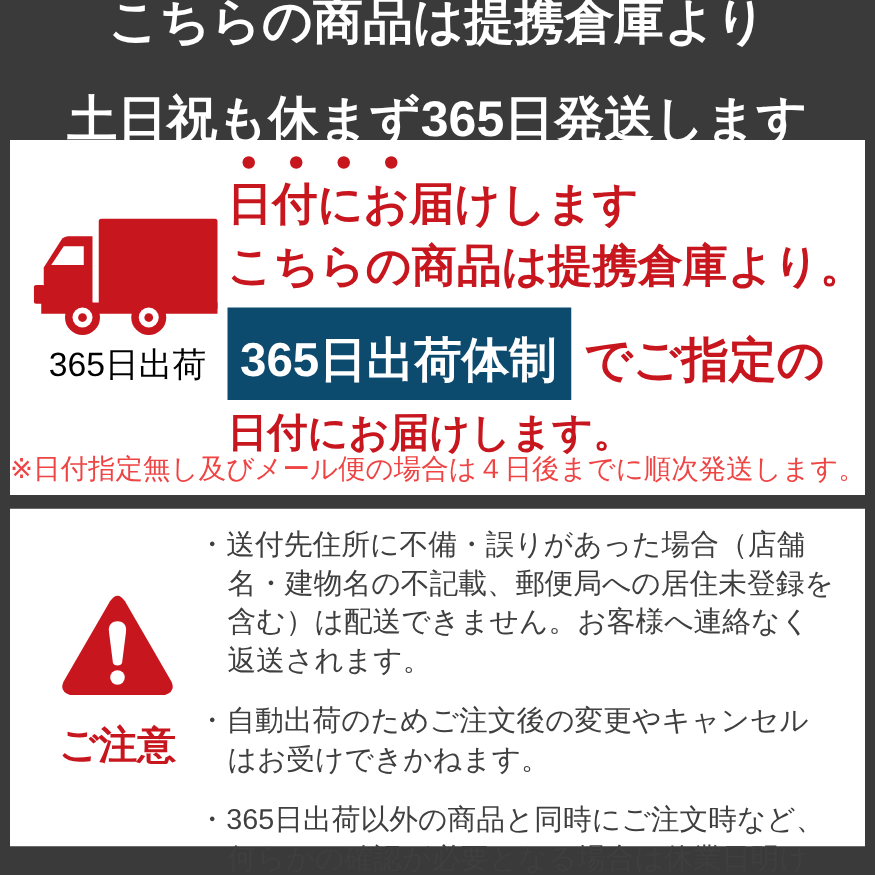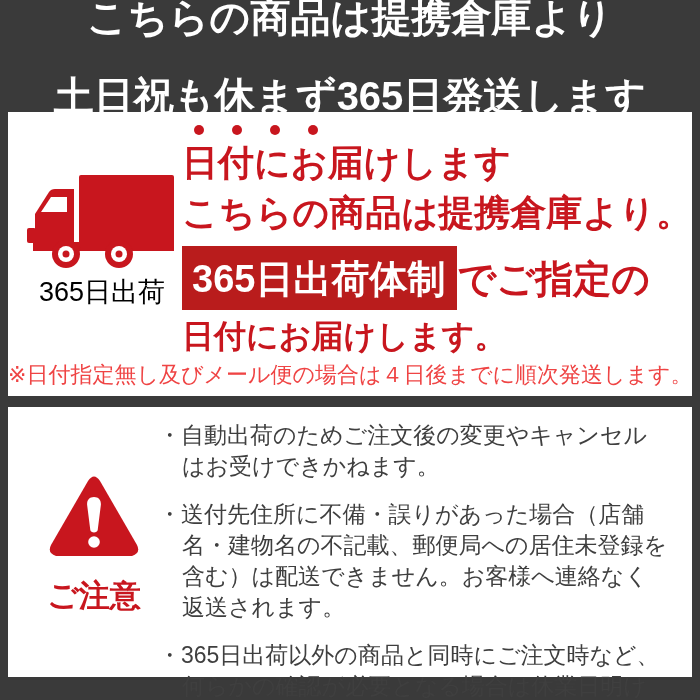--- a/index.html
+++ b/index.html
@@ -62,23 +62,24 @@
     color: #c8161e;
     font-weight: bold;
   }
   .dots { display: flex; gap: 28px; margin: 3px 0 5px 12px; height: 10px; }
   .dots .dot { width: 10px; height: 10px; border-radius: 50%; background: #c8161e; }
   .ship-line1 { font-size: 36px; line-height: 46px; white-space: nowrap; }
   .ship-line2 { font-size: 36px; line-height: 54px; white-space: nowrap; }
   .ship-line3 { margin-top: 6px; font-size: 38px; line-height: 54px; white-space: nowrap; }
   .highlight-box {
     display: inline-block;
-    background: #b91c1c;
+    background: #0c4a6e;
     color: #ffffff;
-    padding: 6px 12px 4px 10px;
+    padding: 16px 12px 4px 10px;
+    margin-right: 10px;
   }
   .ship-line4 { font-size: 32px; line-height: 52px; white-space: nowrap; }
 
   .ship-note {
     position: absolute;
     left: 0;
     right: 0;
     bottom: 6px;
     text-align: center;
     color: #ef4444;
@@ -183,18 +184,18 @@
       <svg viewBox="0 0 100 92" xmlns="http://www.w3.org/2000/svg">
         <path d="M44 8 Q50 -1 56 8 L93 72 Q97 80 88 83 L12 83 Q3 80 7 72 Z" fill="#c8161e"></path>
         <path d="M50 24 c-5 0 -7.5 3.5 -6.8 8.5 l3.1 24.5 c0.3 3.2 7.1 3.2 7.4 0 l3.1 -24.5 c0.7 -5 -1.8 -8.5 -6.8 -8.5 z" fill="#ffffff"></path>
         <circle cx="50" cy="69" r="5.8" fill="#ffffff"></circle>
       </svg>
     </span>
     <div class="caution-label">ご注意</div>
   </div>
 
   <ul class="bullets">
+    <li><span>・</span><span>送付先住所に不備・誤りがあった場合（店舗名・建物名の不記載、郵便局への居住未登録を含む）は配送できません。お客様へ連絡なく返送されます。</span></li>
     <li><span>・</span><span>自動出荷のためご注文後の変更やキャンセルはお受けできかねます。</span></li>
-    <li><span>・</span><span>送付先住所に不備・誤りがあった場合（店舗名・建物名の不記載、郵便局への居住未登録を含む）は配送できません。お客様へ連絡なく返送されます。</span></li>
     <li><span>・</span><span>365日出荷以外の商品と同時にご注文時など、何らかの確認が必要となる場合は休業日明けの出荷となりお届けが遅れます。</span></li>
 
   </ul>
 </div>
 
 </body></html>

